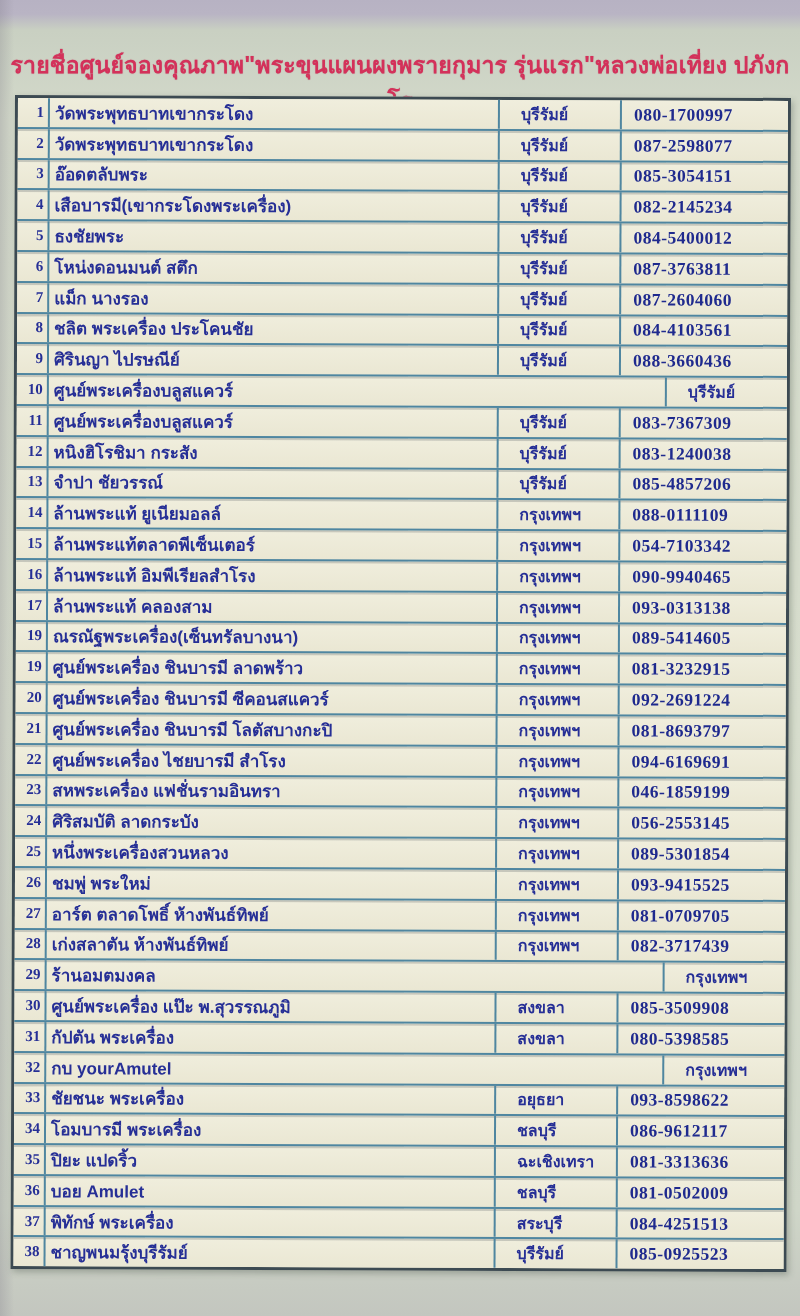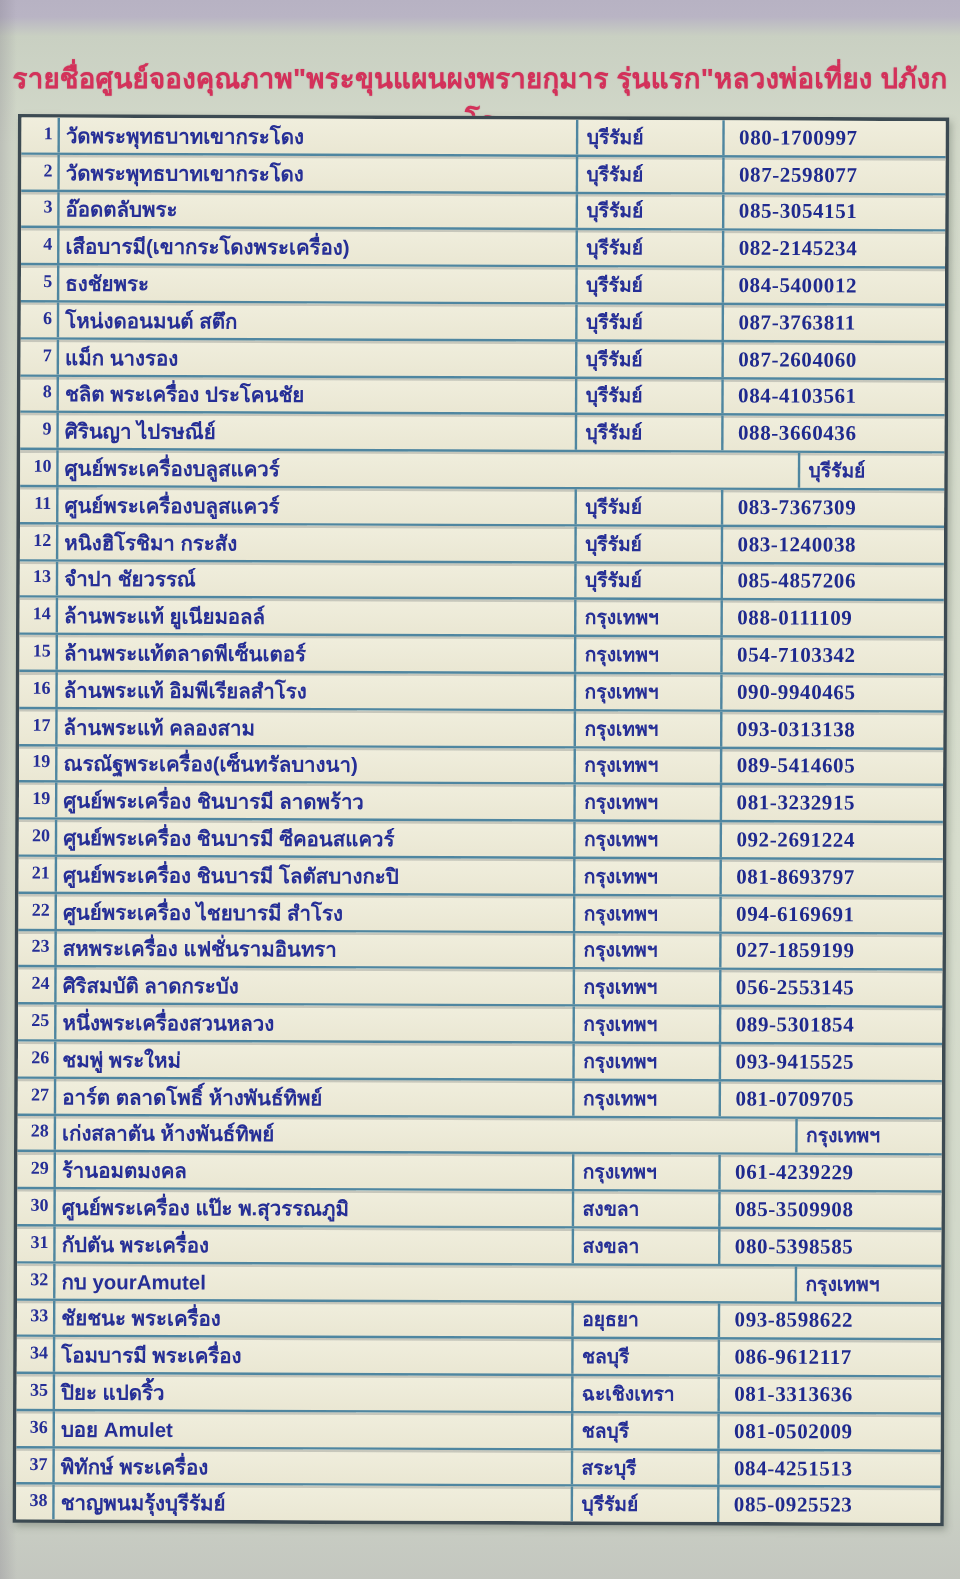--- a/index.html
+++ b/index.html
@@ -31,22 +31,22 @@
     background:linear-gradient(180deg,#f0eedd 0%, #eae7d3 100%);
     border-top:2px solid #4f86a0;
     box-shadow:inset 0 2px 0 rgba(55,65,75,.22);
   }
   .row:first-child{border-top:none;box-shadow:none;}
   .cell{height:100%;display:flex;align-items:center;box-sizing:border-box;
         color:#262f96;font-weight:bold;overflow:hidden;white-space:nowrap;}
   .num{width:30px;justify-content:flex-end;padding-right:4px;
        font-size:15px;font-family:"Liberation Serif","DejaVu Serif",serif;}
   .name{flex:1;padding-left:5px;font-size:17px;border-left:2px solid #4f86a0;}
-  .prov{width:122px;padding-left:7px;font-size:16px;border-left:2px solid #4f86a0;}
-  .phone{width:186px;padding-left:12px;font-size:17.5px;letter-spacing:.5px;
+  .prov{width:122px;padding-left:21px;font-size:16px;border-left:2px solid #4f86a0;}
+  .phone{width:168px;padding-left:12px;font-size:17.5px;letter-spacing:.5px;
          border-left:2px solid #4f86a0;
          font-family:"Liberation Serif","DejaVu Serif",serif;color:#1f2a8e;}
 </style>
 </head>
 <body>
 
 <div class="page">
   <div class="title">รายชื่อศูนย์จองคุณภาพ"พระขุนแผนผงพรายกุมาร รุ่นแรก"หลวงพ่อเที่ยง ปภังกโร</div>
   <div class="list">
   <div class="row">
@@ -199,21 +199,21 @@
     <div class="cell num">22</div>
     <div class="cell name">ศูนย์พระเครื่อง ไชยบารมี สำโรง</div>
     <div class="cell prov">กรุงเทพฯ</div>
     <div class="cell phone">094-6169691</div>
   </div>
 
   <div class="row">
     <div class="cell num">23</div>
     <div class="cell name">สหพระเครื่อง แฟชั่นรามอินทรา</div>
     <div class="cell prov">กรุงเทพฯ</div>
-    <div class="cell phone">027-1859199</div>
+    <div class="cell phone">046-1859199</div>
   </div>
 
   <div class="row">
     <div class="cell num">24</div>
     <div class="cell name">ศิริสมบัติ ลาดกระบัง</div>
     <div class="cell prov">กรุงเทพฯ</div>
     <div class="cell phone">056-2553145</div>
   </div>
 
   <div class="row">
@@ -234,27 +234,27 @@
     <div class="cell num">27</div>
     <div class="cell name">อาร์ต ตลาดโพธิ์ ห้างพันธ์ทิพย์</div>
     <div class="cell prov">กรุงเทพฯ</div>
     <div class="cell phone">081-0709705</div>
   </div>
 
   <div class="row">
     <div class="cell num">28</div>
     <div class="cell name">เก่งสลาตัน ห้างพันธ์ทิพย์</div>
     <div class="cell prov">กรุงเทพฯ</div>
+    <div class="cell phone">082-3717439</div>
   </div>
 
   <div class="row">
     <div class="cell num">29</div>
     <div class="cell name">ร้านอมตมงคล</div>
     <div class="cell prov">กรุงเทพฯ</div>
-    <div class="cell phone">061-4239229</div>
   </div>
 
   <div class="row">
     <div class="cell num">30</div>
     <div class="cell name">ศูนย์พระเครื่อง แป๊ะ พ.สุวรรณภูมิ</div>
     <div class="cell prov">สงขลา</div>
     <div class="cell phone">085-3509908</div>
   </div>
 
   <div class="row">

